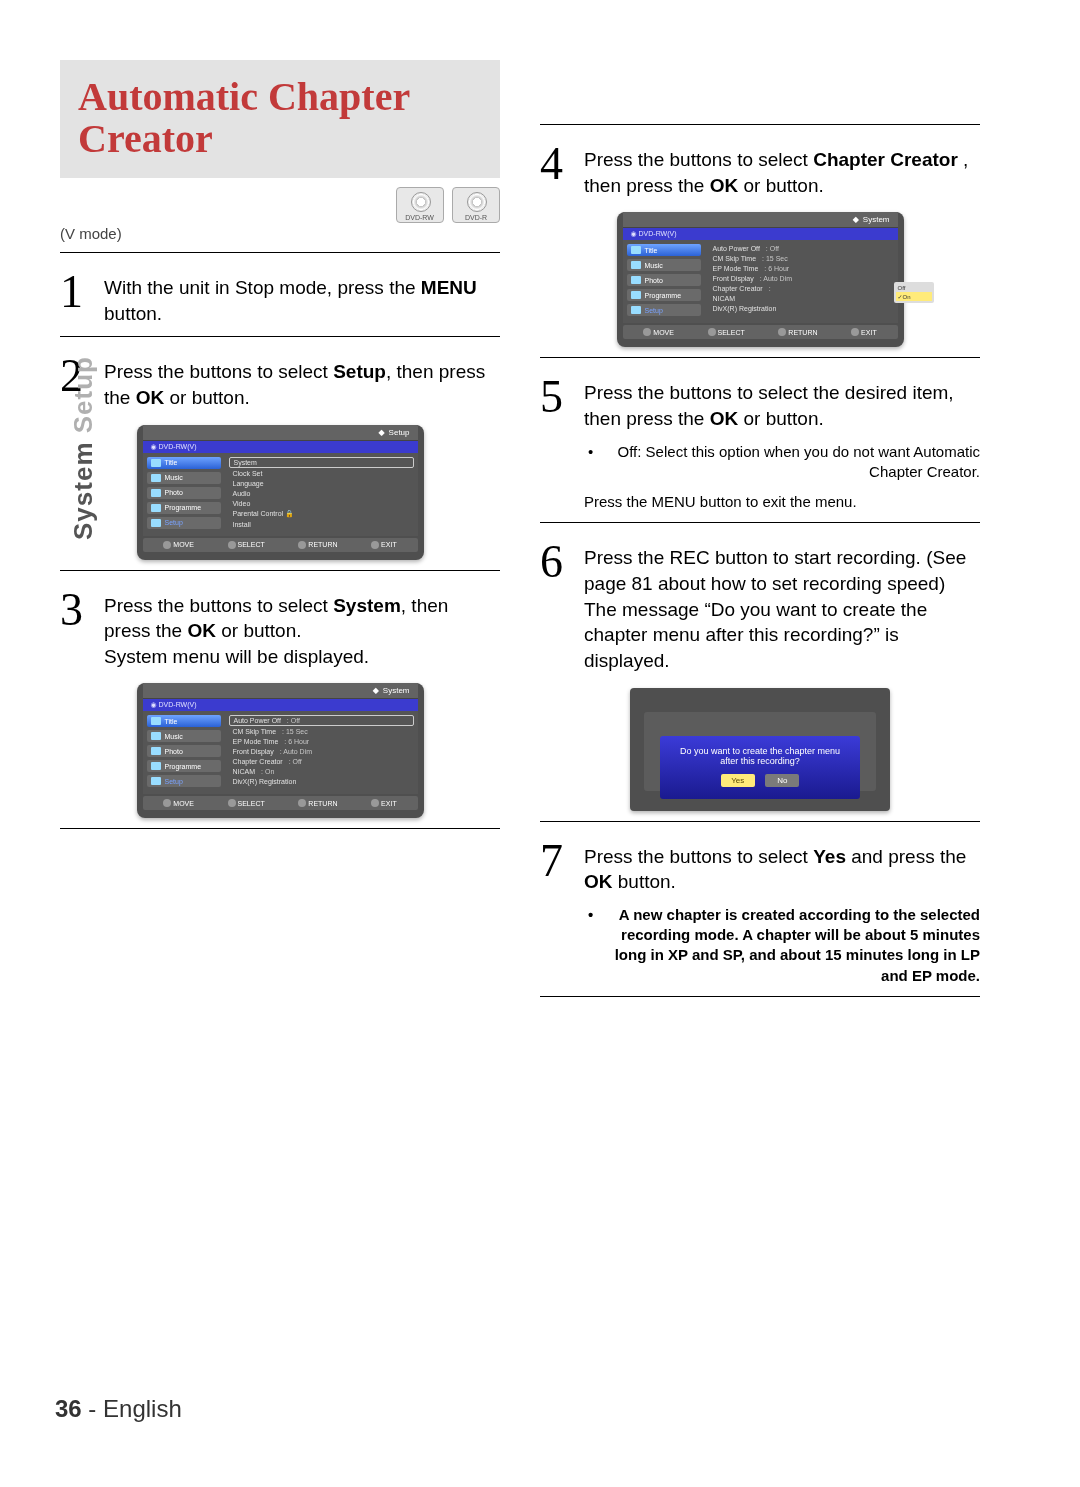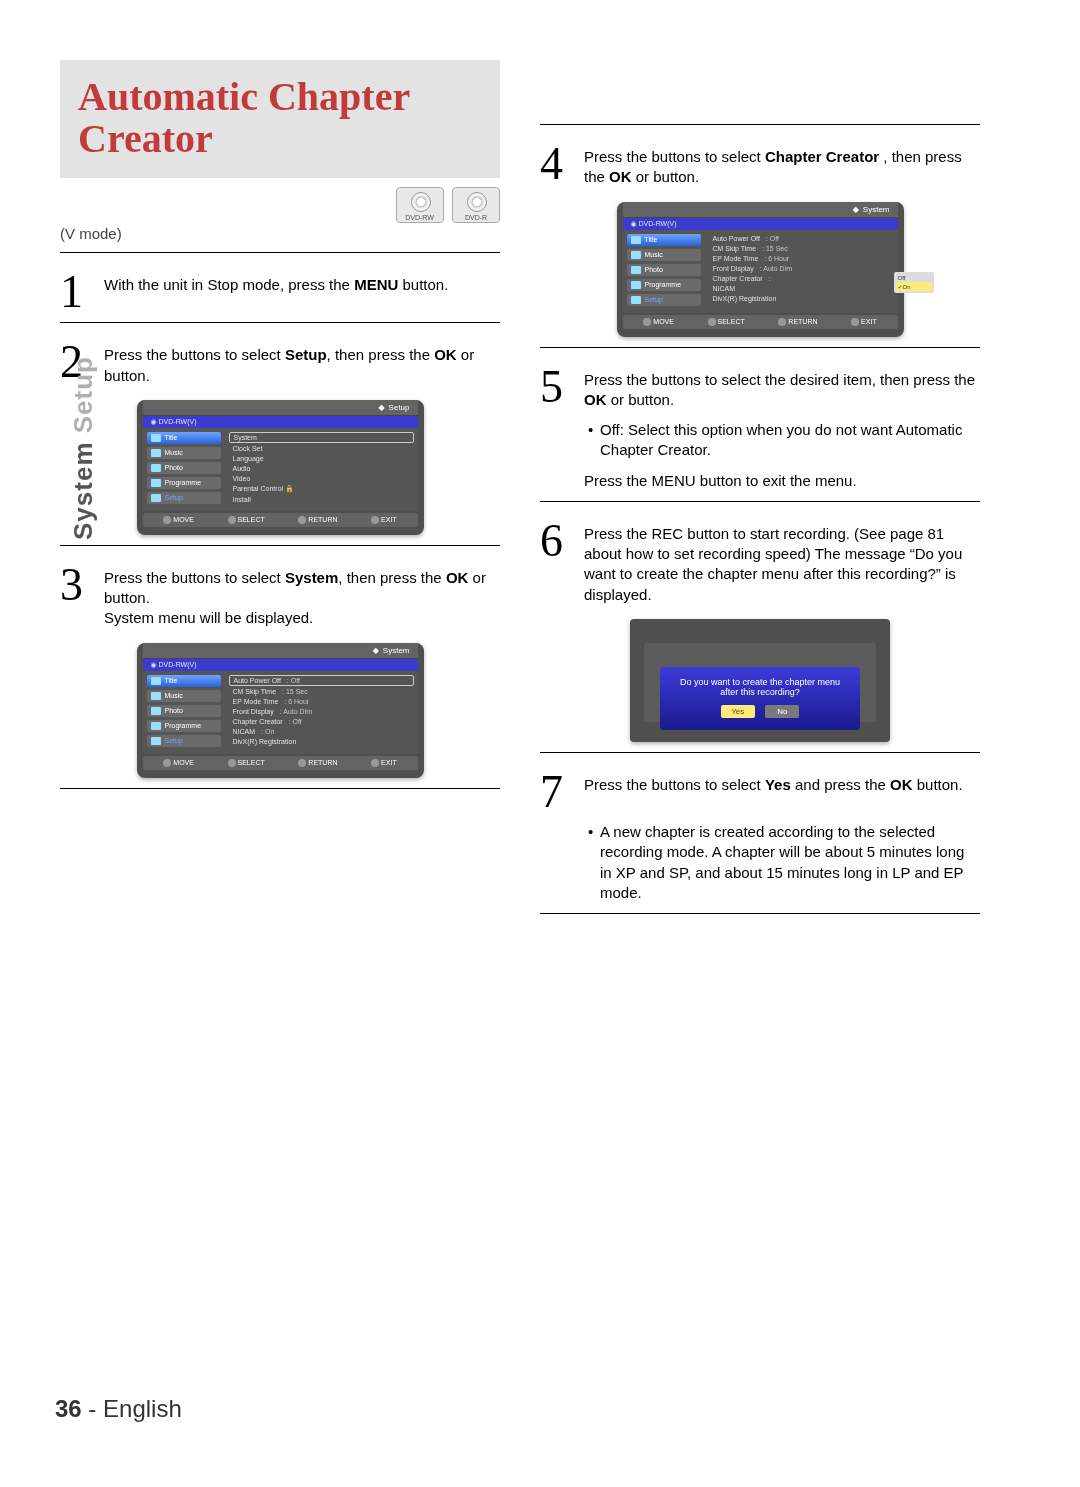--- a/index.html
+++ b/index.html
@@ -88,32 +88,32 @@
   }
   .step-num {
     font-family: Georgia, 'Times New Roman', serif;
     font-size: 46px;
     line-height: 0.9;
     font-weight: normal;
     width: 34px;
     flex: none;
   }
   .step-body {
-    font-size: 15px;
+    font-size: 19px;
     line-height: 1.35;
     padding-top: 4px;
   }
   .bullets {
     list-style: none;
     padding-left: 14px;
     margin: 6px 0 10px 0;
     font-size: 15px;
     line-height: 1.35;
   }
-  .bullets li { position: relative; padding-left: 12px; margin-bottom: 4px;}
+  .bullets li { position: relative; padding-left: 12px; margin-bottom: 4px; text-align: right;}
   .bullets li::before{content:"•";position:absolute;left:0;}
   .after-step{font-size:15px;line-height:1.35;margin:0 0 8px 44px;}
   .screenshot {
     margin: 14px auto 4px auto;
     width: 287px;
     background: #4f4f4f;
     border-radius: 8px;
     color: #fff;
     font-size: 8px;
     box-shadow: 0 2px 4px rgba(0,0,0,.3);
@@ -529,21 +529,21 @@
     </div>
 
     <hr class="rule">
 
     <div class="step">
       <div class="step-num">7</div>
       <div class="step-body">
         <span>Press the        buttons to select </span><b>Yes</b><span> and press the </span><b>OK</b><span> button.</span>
       </div>
     </div>
-    <ul class="bullets" style="margin-left:34px;">
+    <ul class="bullets" style="margin-left:34px;font-weight:bold;">
       <li>A new chapter is created according to the selected recording mode. A chapter will be about 5 minutes long in XP and SP, and about 15 minutes long in LP and EP mode.</li>
     </ul>
     <hr class="rule">
 
   </div>
 </div>
 
 <div class="footer">
   <span class="pn">36</span><span> - </span><span>English</span>
 </div>

